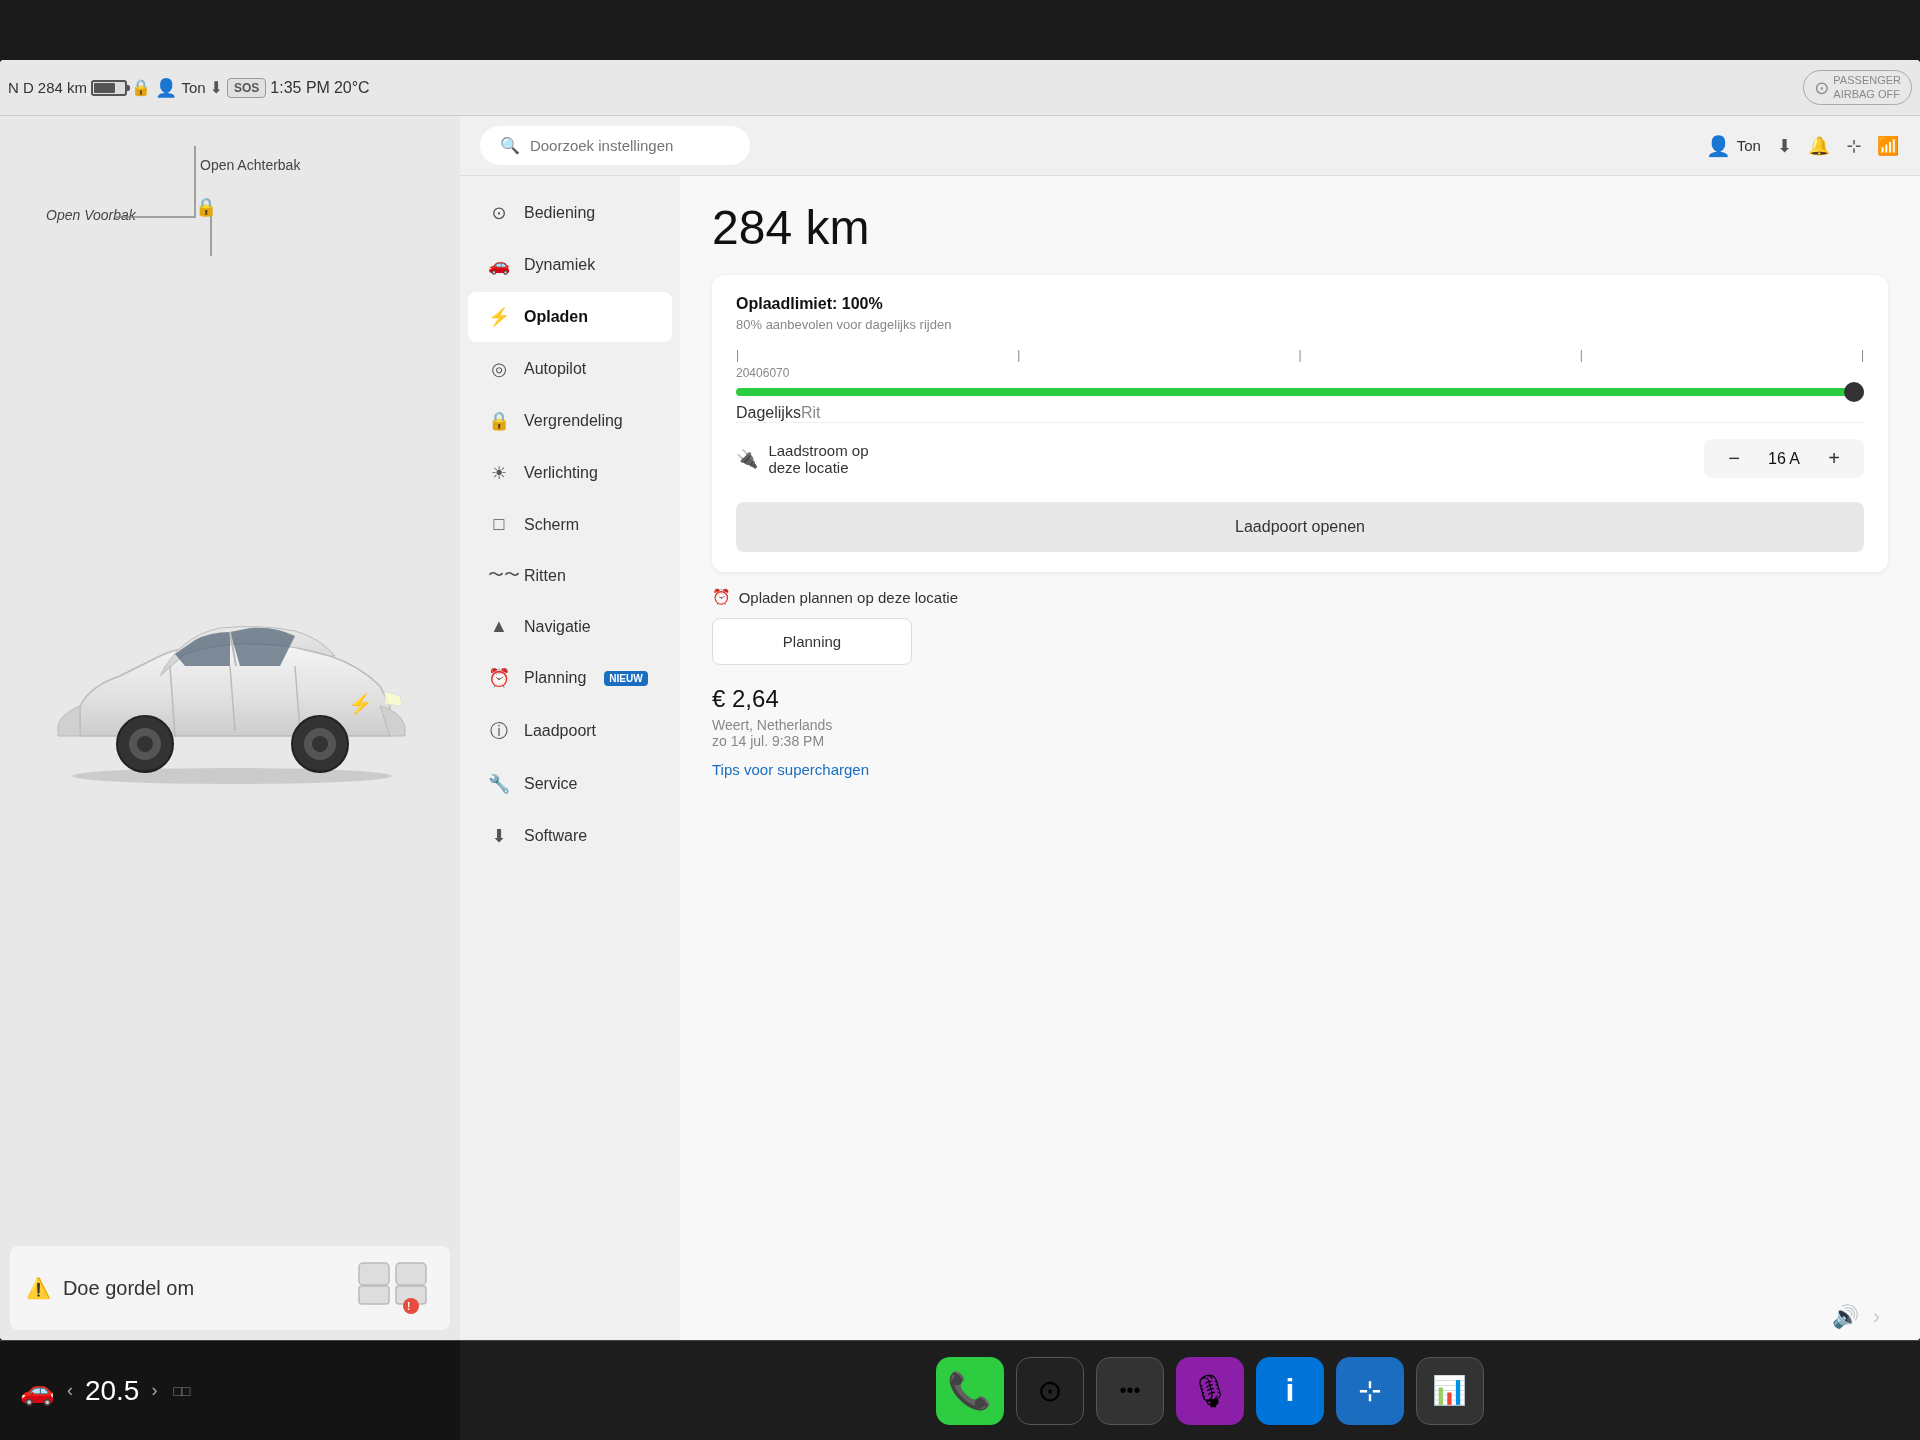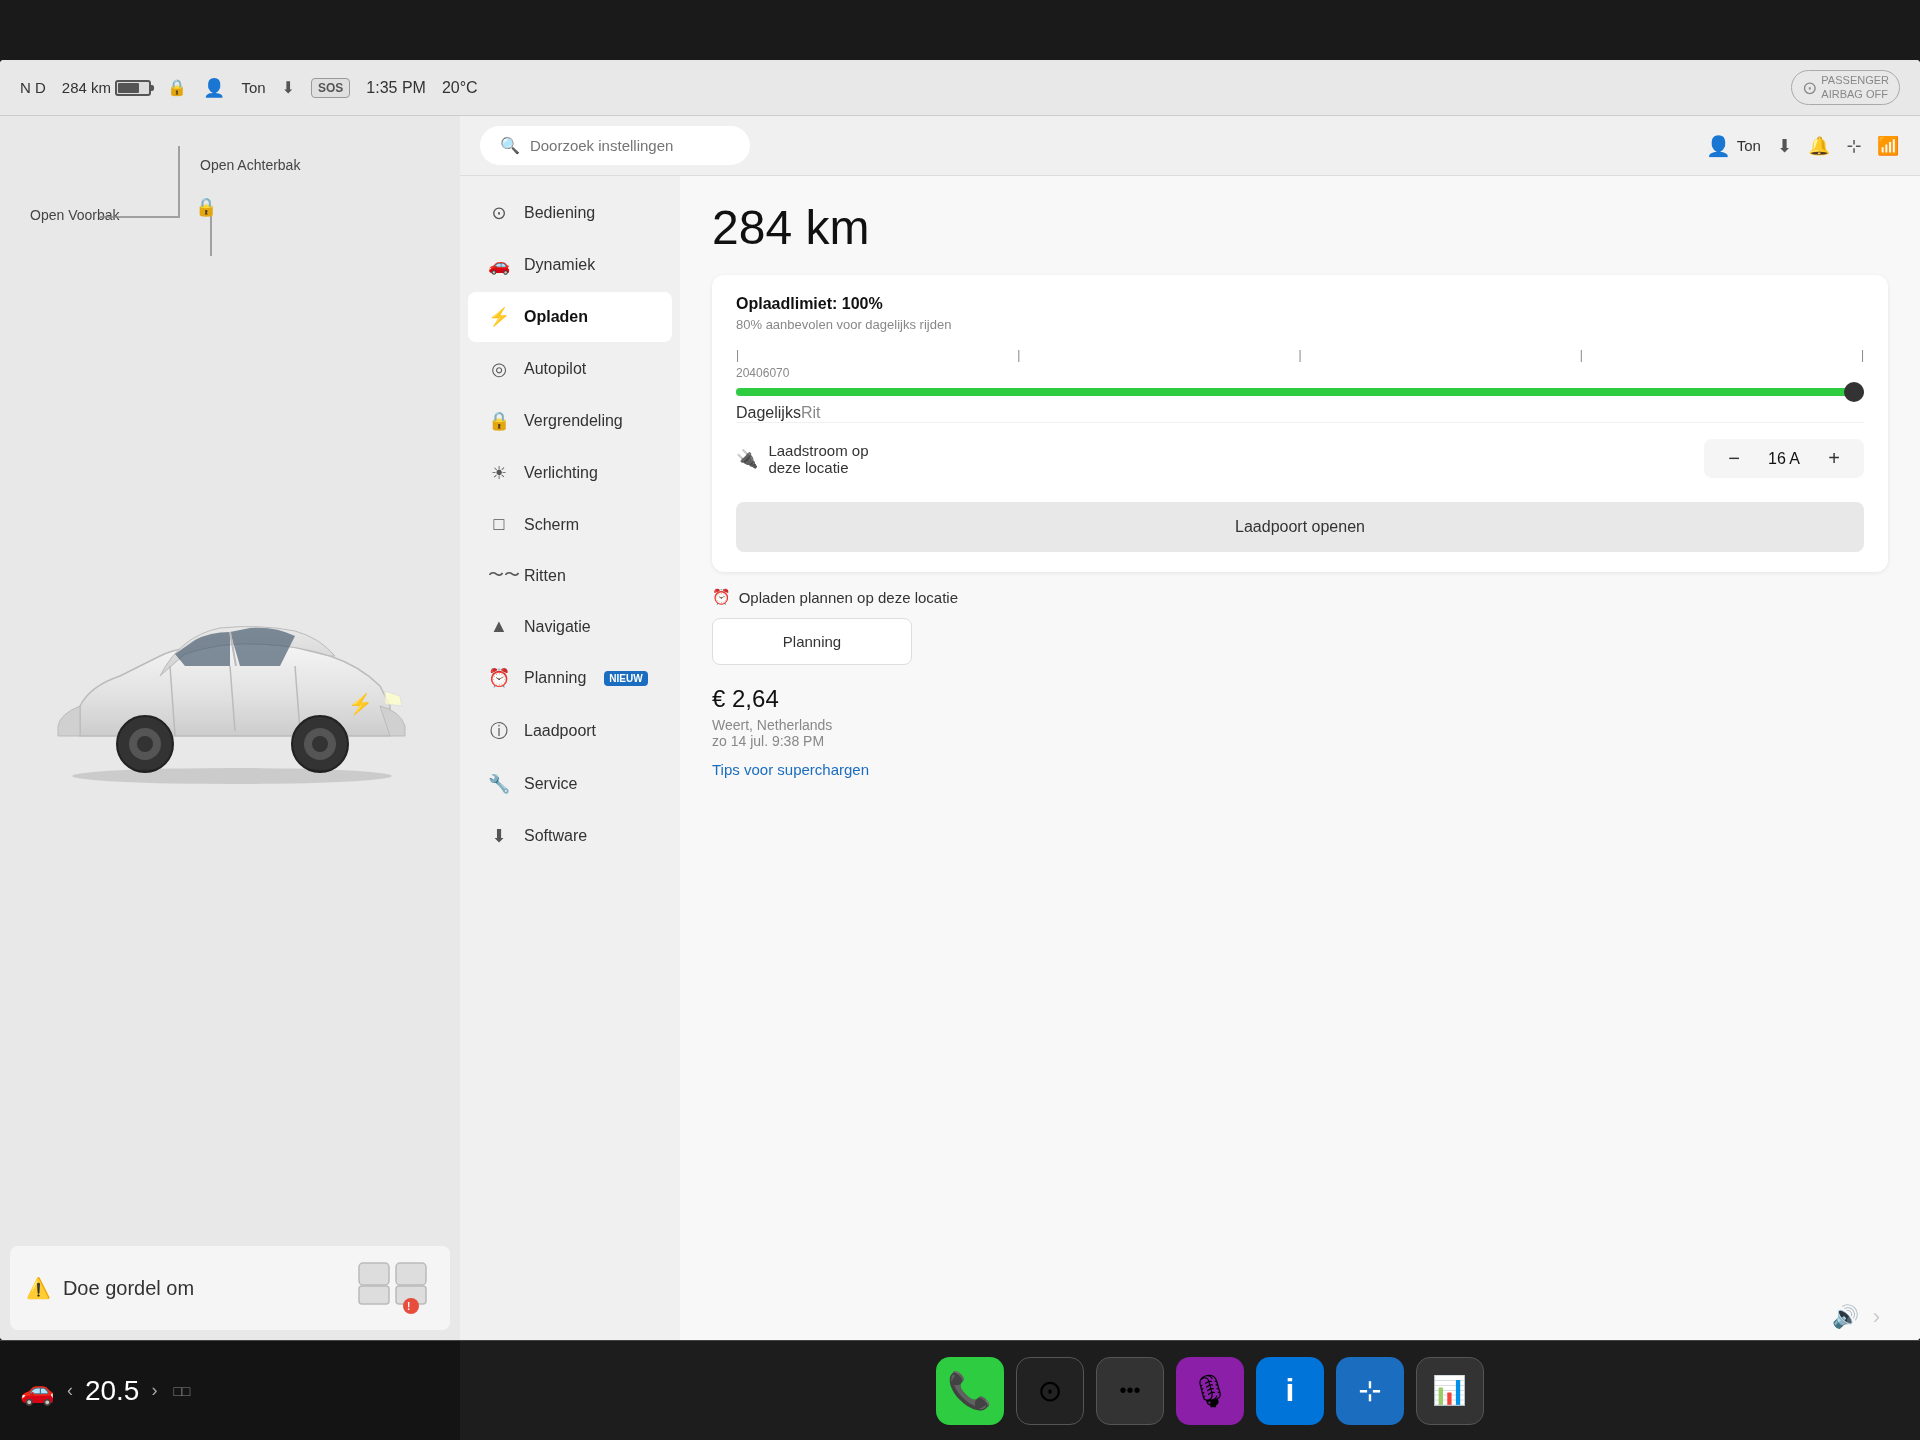--- a/index.html
+++ b/index.html
@@ -58,22 +58,22 @@
       border-radius: 4px;
       overflow: hidden;
     }
 
     
     .status-bar {
       background: #e8e8e8;
       height: 56px;
       display: flex;
       align-items: center;
-      padding: 0 20px;
-      gap: 16px;
+      padding: 0 8px;
+      gap: 4px;
       border-bottom: 1px solid #ccc;
       flex-shrink: 0;
     }
     .status-left {
       display: flex;
       align-items: center;
       gap: 8px;
       color: #333;
       font-size: 15px;
       font-weight: 500;
@@ -466,21 +466,21 @@
       <span style="font-size:18px;">⊙</span>
       <span style="line-height:1.2;">PASSENGER<br>AIRBAG OFF</span>
     </div>
   </div>
 
   <div class="main-content">
 
     <div class="left-panel">
       <div class="car-image-area">
 
-        <div style="position:absolute; top:90px; left:30px;">
+        <div style="position:absolute; top:90px; left:46px;font-style:italic;">
           <span style="font-size:14px;color:#444;line-height:1.4;">Open
 Voorbak</span>
           <svg style="position:absolute;left:70px;top:10px;" width="80" height="2">
               <line x1="0" y1="1" x2="80" y2="1" stroke="#888" stroke-width="1.5"></line>
             </svg>
           <svg style="position:absolute;left:148px;top:-60px;" width="2" height="70">
               <line x1="1" y1="0" x2="1" y2="70" stroke="#888" stroke-width="1.5"></line>
             </svg>
         </div>
         <div style="position:absolute; top:40px; left:200px;">

